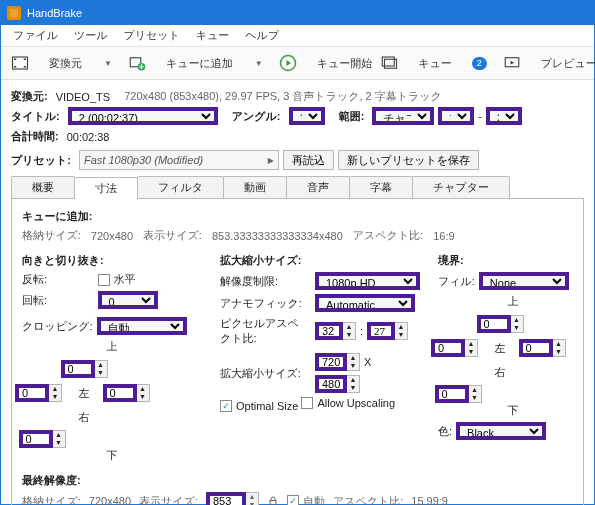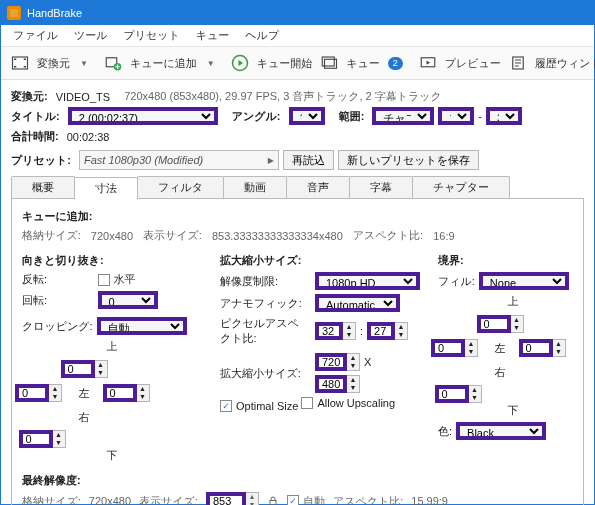--- a/index.html
+++ b/index.html
@@ -4,21 +4,21 @@
 <style>
 * { box-sizing: border-box; font-family: "Meiryo UI", "Yu Gothic UI", sans-serif; font-size: 11px; }
 body { margin: 0; background: #f0f0f0; overflow: hidden; }
 .window { width: 595px; height: 505px; background: #fff; border: 1px solid #1e78d7; }
 .titlebar { background: #1e78d7; color: #fff; height: 24px; display: flex; align-items: center; padding: 0 6px; }
 .titlebar .icon { width: 14px; height: 14px; background: #e88b00; border-radius: 2px; margin-right: 6px; position: relative; }
 .titlebar .icon::after { content: ""; position: absolute; inset: 3px; background: #fff3; border-radius: 1px; }
 .menubar { height: 22px; display: flex; align-items: center; padding: 0 4px; border-bottom: 1px solid #e5e5e5; }
 .menubar span { padding: 2px 8px; color: #333; }
 .toolbar { display: flex; align-items: center; padding: 4px 6px; border-bottom: 1px solid #ddd; background: #fafafa; flex-wrap: nowrap; }
-.toolbar .btn { display: flex; align-items: center; gap: 8px; padding: 2px 4px; color: #333; white-space: nowrap; }
+.toolbar .btn { display: flex; align-items: center; gap: 20px; padding: 2px 4px; color: #333; white-space: nowrap; }
 .toolbar .sep { width: 1px; height: 24px; background: #ddd; margin: 0 4px; }
 .tool-icon { width: 18px; height: 18px; display: inline-flex; align-items: center; justify-content: center; }
 .tool-icon svg { width: 18px; height: 18px; }
 .chev { font-size: 8px; color: #666; margin-left: 2px; }
 .badge { background: #1e78d7; color: #fff; border-radius: 8px; padding: 0 5px; font-size: 9px; line-height: 13px; height: 13px; display: inline-block; }
 .content { padding: 6px 10px; color: #222; }
 .row { display: flex; align-items: center; gap: 4px; margin: 3px 0; flex-wrap: wrap; }
 .label-b { font-weight: 600; margin-right: 4px; }
 .muted { color: #666; }
 select, input[type=text] { border: 4px solid #4c1d95; background: #fff; height: 18px; padding: 0 3px; font-size: 11px; }
@@ -251,33 +251,33 @@
           </div>
           <div style="text-align:center"><span>下</span></div>
         </div>
 
         <div class="col" style="width:200px">
           <div class="section-head">拡大縮小サイズ:</div>
           <div class="grid2" style="grid-template-columns:auto 1fr">
             <span>解像度制限:</span>
             <select style="width:105px"><option>1080p HD</option></select>
             <span>アナモフィック:</span>
-            <select style="width:85px"><option>Automatic</option></select>
+            <select style="width:100px"><option>Automatic</option></select>
             <span>ピクセルアスペクト比:</span>
             <div class="row" style="gap:4px">
               <span class="spin">
                   <input type="text" style="width: 28px;" value="32">
                   <span class="arrows">
                     <span>▲</span>
                     <span>▼</span>
                   </span>
                 </span>
               <span>:</span>
               <span class="spin">
-                  <input type="text" style="width: 28px;" value="27">
+                  <input type="text" style="width: 28px; font-family: Liberation Serif, serif;" value="27">
                   <span class="arrows">
                     <span>▲</span>
                     <span>▼</span>
                   </span>
                 </span>
             </div>
             <span>拡大縮小サイズ:</span>
             <div class="row" style="gap:4px">
               <span class="spin">
                   <input type="text" style="width: 32px;" value="720">

